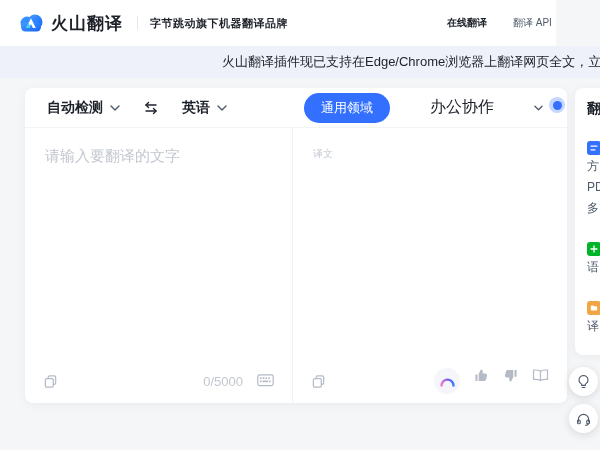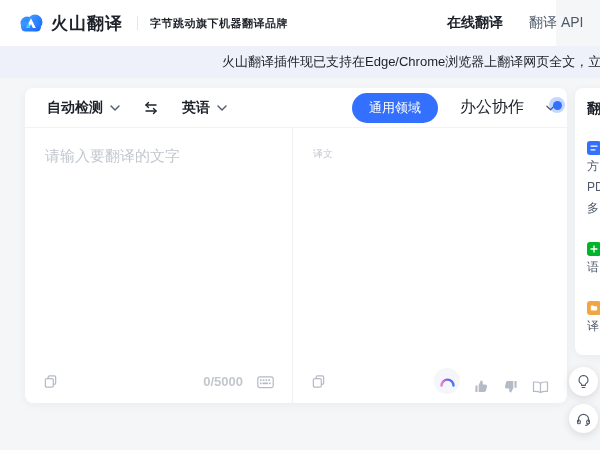--- a/index.html
+++ b/index.html
@@ -7,50 +7,50 @@
   .stage{position:relative;width:600px;height:450px;background:#f5f6f8;overflow:hidden;}
 
   
   .header{position:absolute;left:0;top:0;width:556px;height:46px;background:#ffffff;display:flex;align-items:center;}
   .brand{display:flex;align-items:center;margin-left:18px;cursor:pointer;}
   .logo{width:26px;height:26px;display:inline-flex;}
   .brand-name{font-size:17px;font-weight:700;color:#1d2129;margin-left:7px;letter-spacing:1px;}
   .brand-divider{width:1px;height:14px;background:#e5e6eb;margin:0 12px 0 14px;}
   .tagline{font-size:11px;font-weight:600;color:#1d2129;letter-spacing:.5px;}
   .nav{position:absolute;left:447px;top:0;height:46px;display:flex;align-items:center;gap:26px;white-space:nowrap;}
-  .nav-item{font-size:14px;color:#4e5969;cursor:pointer;text-decoration:none;}
+  .nav-item{font-size:10px;color:#4e5969;cursor:pointer;text-decoration:none;}
   .nav-item.active{color:#1d2129;font-weight:600;}
 
   
   .banner{position:absolute;left:0;top:46px;width:600px;height:32px;background:#eef1f9;overflow:hidden;cursor:pointer;}
   .banner-text{position:absolute;left:222px;top:0;line-height:32px;font-size:13px;color:#1d2129;white-space:nowrap;}
 
   
   .card{position:absolute;left:25px;top:88px;width:542px;height:315px;background:#fff;border-radius:8px;
         box-shadow:0 2px 10px rgba(31,35,41,.05);}
   .toolbar{position:relative;height:39px;display:flex;align-items:center;padding:0 16px;border-bottom:1px solid #f2f3f5;}
   .lang-select{display:flex;align-items:center;gap:7px;background:none;border:none;font-size:14px;font-weight:600;
         color:#1d2129;cursor:pointer;padding:4px 6px;font-family:inherit;}
   .swap-btn{background:none;border:none;cursor:pointer;margin:0 14px;display:flex;align-items:center;padding:2px;}
-  .tabs{position:absolute;right:12px;top:0;height:39px;display:flex;align-items:center;gap:22px;}
+  .tabs{position:absolute;right:24px;top:0;height:39px;display:flex;align-items:center;gap:40px;}
   .tab{background:none;border:none;font-size:16px;color:#1d2129;cursor:pointer;display:flex;align-items:center;gap:6px;
         padding:0;font-family:inherit;white-space:nowrap;}
   .tab.pill{background:#3370ff;color:#fff;font-size:13px;padding:6px 17px;border-radius:15px;}
   .panes{display:flex;height:275px;}
   .pane{position:relative;}
   .pane.left{width:267px;}
   .pane.right{flex:1;}
   .v-divider{width:1px;background:#f0f1f3;}
   .src-input{display:block;width:100%;height:220px;box-sizing:border-box;border:none;outline:none;resize:none;
         background:transparent;padding:19px 20px;font-size:15px;color:#ef4444;font-family:inherit;}
   .src-input::placeholder{color:#c2c7cf;}
   .output-ph{padding:19px 20px;font-size:10px;color:#c2c7cf;}
   .pane-footer{position:absolute;left:0;right:0;bottom:9px;display:flex;align-items:center;
         justify-content:space-between;padding:0 18px;height:26px;}
-  .footer-right{display:flex;align-items:flex-end;gap:14px;font-weight:bold;}
+  .footer-right{display:flex;align-items:flex-start;gap:14px;}
   .icon-btn{display:inline-flex;align-items:center;cursor:pointer;}
   .counter{font-size:13px;color:#c2c7cf;}
   .round-btn{width:26px;height:26px;border-radius:50%;background:#f5f6fa;display:inline-flex;align-items:center;
         justify-content:center;cursor:pointer;}
 
   
   .blue-dot{position:absolute;left:549px;top:97px;width:16px;height:16px;border-radius:50%;
         background:rgba(51,112,255,.28);display:flex;align-items:center;justify-content:center;cursor:pointer;}
   .blue-dot::after{content:"";width:9px;height:9px;border-radius:50%;background:#3370ff;}
 

